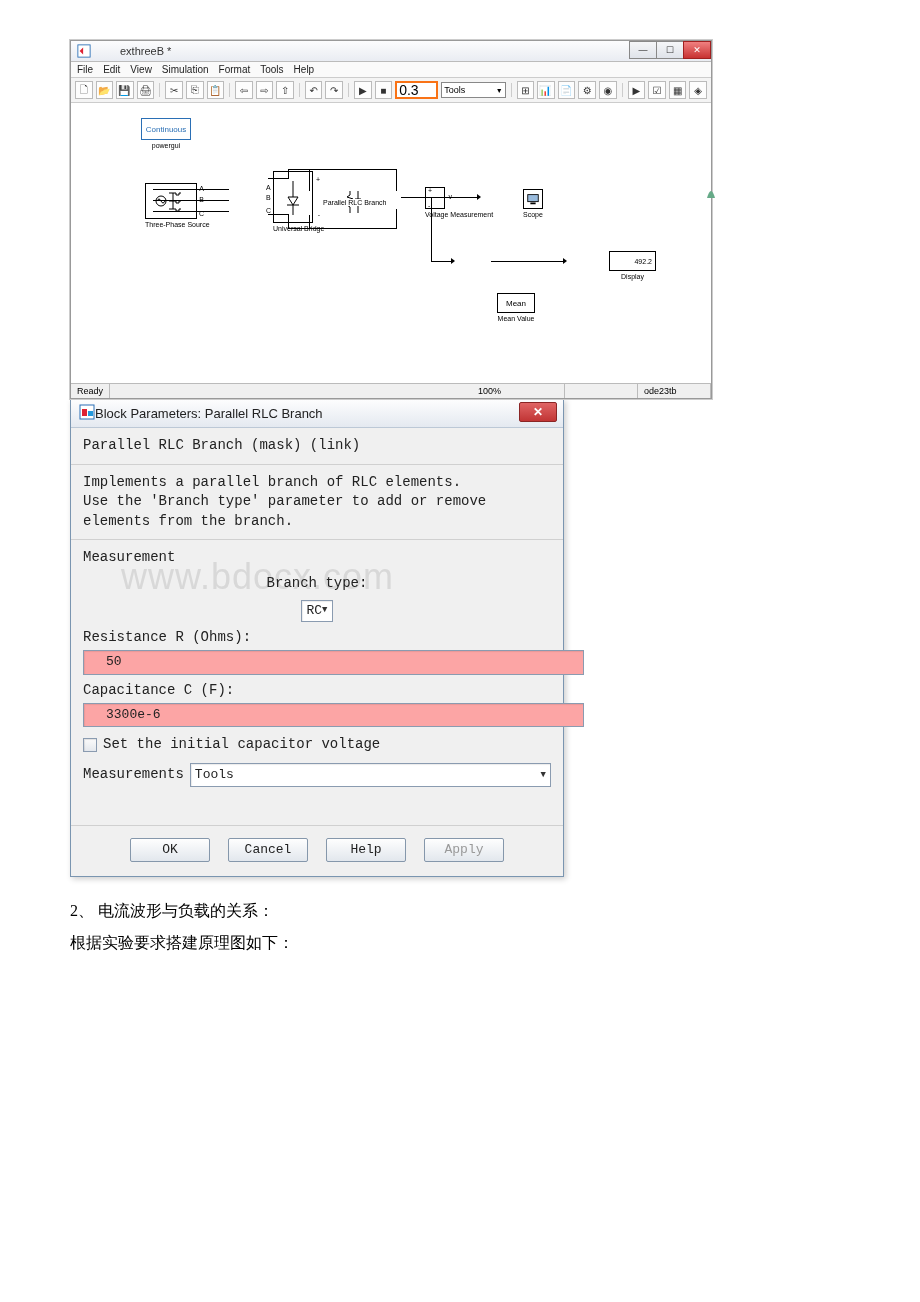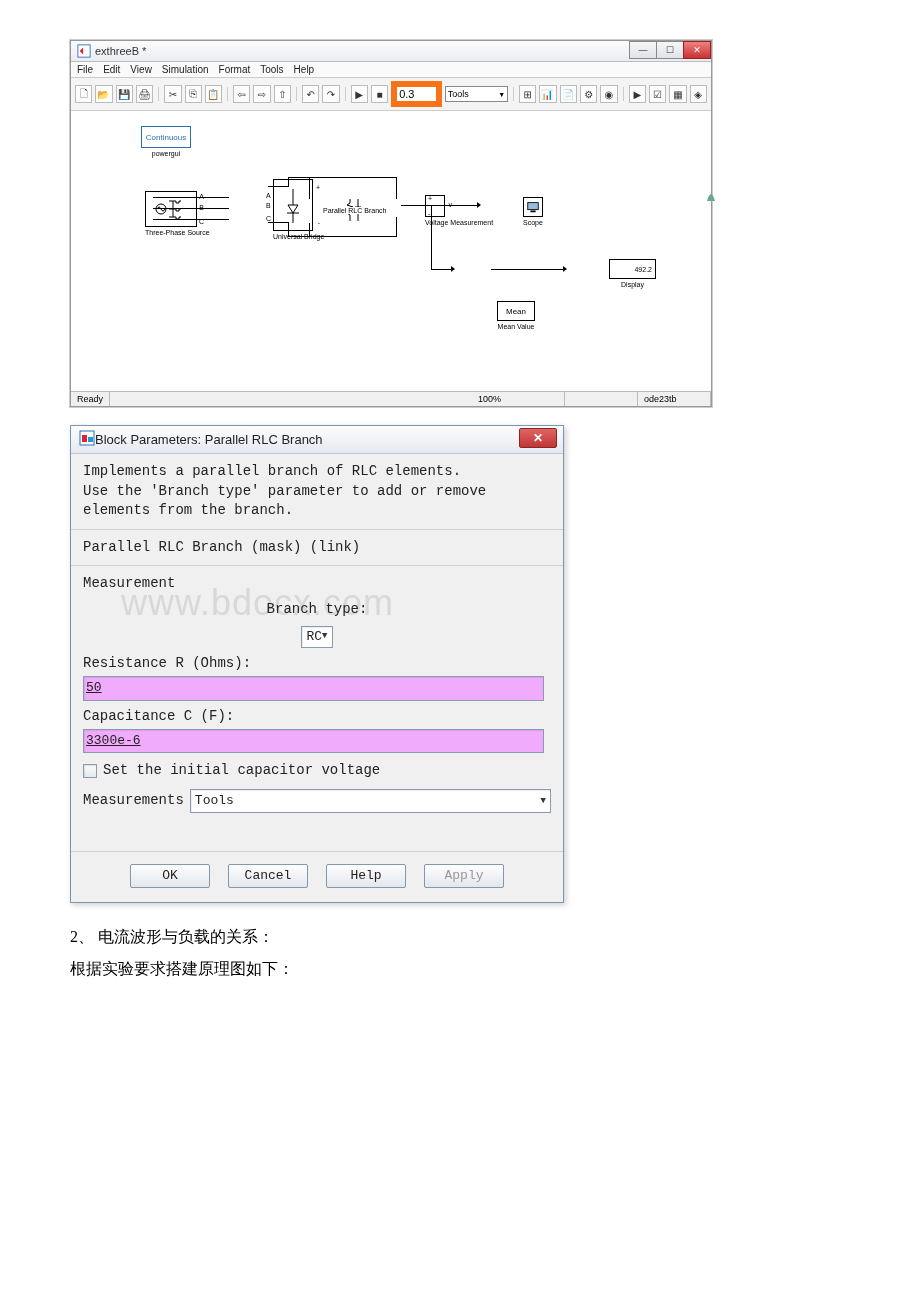--- a/index.html
+++ b/index.html
@@ -23,20 +23,21 @@
     width: 640px;
   }
   .sim-titlebar {
     background: linear-gradient(#fcfcfd, #e9ecf2);
     border-bottom: 1px solid #bbb;
     padding: 3px 6px;
     display: flex;
     align-items: center;
     font-size: 11px;
     color: #333;
+    gap: 25px;
   }
   .sim-titlebar .icon {
     width: 14px;
     height: 14px;
     margin-right: 4px;
     display: inline-flex;
     align-items: center;
     justify-content: center;
   }
   .sim-win-controls {
@@ -93,22 +94,22 @@
   }
   .tb-sep {
     width: 1px;
     height: 14px;
     background: #ccc;
     margin: 0 2px;
   }
   .tb-field {
     width: 36px;
     height: 14px;
-    border: 6px solid #f97316;
-    font-size: 11px;
+    border: 2px solid #f97316;
+    font-size: 14px;
     padding: 0 2px;
     background: #fff;
     line-height: 14px;
   }
   .tb-select {
     width: 60px;
     height: 14px;
     border: 1px solid #888;
     font-size: 9px;
     padding: 0 2px;
@@ -188,21 +189,20 @@
     background: #f0f0f0;
   }
   .sim-statusbar div {
     padding: 2px 6px;
     border-right: 1px solid #bbb;
   }
   .sim-statusbar .spacer { flex: 1; border-right: none; }
   
   .dialog {
     width: 492px;
-    margin-top: 18px;
     border: 1px solid #7a95b0;
     background: #f0f0f0;
     font-family: Consolas, "Courier New", monospace;
     font-size: 14px;
     box-shadow: 2px 2px 6px rgba(0,0,0,0.2);
   }
   .dlg-titlebar {
     background: linear-gradient(#fdfdfe, #e4e9f0);
     border-bottom: 1px solid #bcc8d6;
     padding: 4px 8px;
@@ -247,27 +247,26 @@
     flex-direction: column;
     gap: 3px;
   }
   .dlg-row.inline {
     flex-direction: row;
     align-items: center;
     gap: 6px;
   }
   .dlg-input {
     border: 1px solid #8a9bb0;
-    background: #f0abfc;
-    padding: 2px 2px;
+    background: #fca5a5;
+    padding: 2px 22px;
     font-family: Consolas, "Courier New", monospace;
     font-size: 13px;
     width: 455px;
     box-shadow: inset 1px 1px 1px rgba(0,0,0,0.08);
-    text-decoration: underline;
   }
   .dlg-select {
     border: 1px solid #8a9bb0;
     background: #fff;
     padding: 1px 4px;
     font-family: Consolas, "Courier New", monospace;
     font-size: 13px;
     flex: 1;
     height: 20px;
     display: flex;
@@ -534,26 +533,26 @@
         <svg viewBox="0 0 16 16">
             <rect x="1" y="1" width="14" height="14" fill="#fff" stroke="#2a6fb5"></rect>
             <path d="M3 12 L3 5 L8 5 L8 12" fill="#d23"></path>
             <rect x="9" y="7" width="5" height="5" fill="#29d"></rect>
           </svg>
       </span>
       <span>Block Parameters: Parallel RLC Branch</span>
       <div class="dlg-close">✕</div>
     </div>
 
+    <div class="dlg-section head">Parallel RLC Branch (mask) (link)</div>
+
     <div class="dlg-section">
       <div>Implements a parallel branch of RLC elements.</div>
       <div>Use the 'Branch type' parameter to add or remove elements from the branch.</div>
     </div>
-
-    <div class="dlg-section head">Parallel RLC Branch (mask) (link)</div>
 
     <div class="dlg-section params wm-container">
       <div class="watermark">www.bdocx.com</div>
       <div style="position:relative;z-index:1;">Measurement</div>
 
       <div class="dlg-row inline" style="position:relative;z-index:1;flex-direction:column;">
         <span>Branch type:</span>
         <div class="dlg-select">
           <span>RC</span>
           <span class="caret">▼</span>

